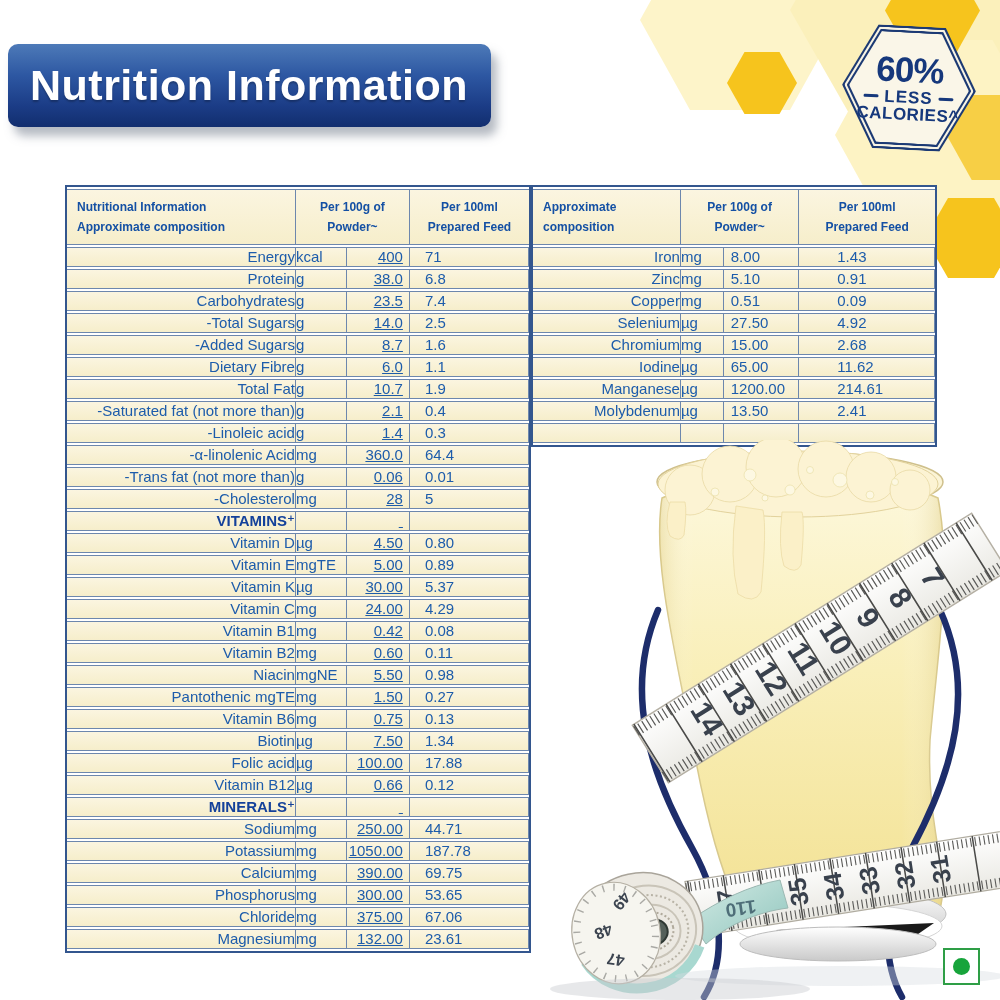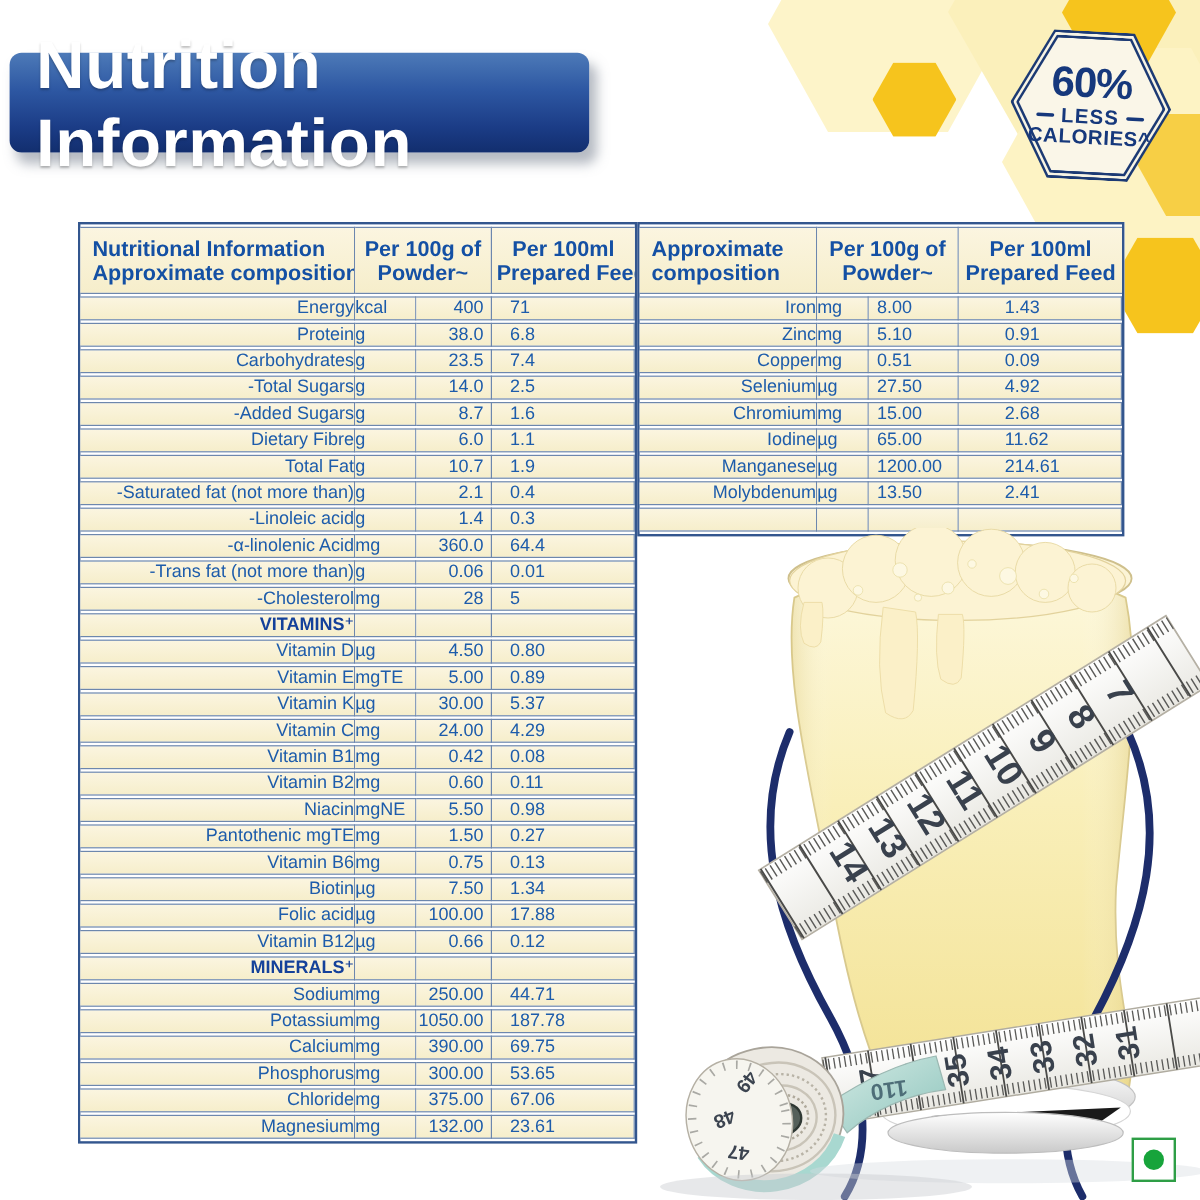--- a/index.html
+++ b/index.html
@@ -13,21 +13,21 @@
   .hexp{position:absolute;clip-path:polygon(50% 0,100% 25%,100% 75%,50% 100%,0 75%,0 25%);}
   .hex-outline-inner{position:absolute;left:4%;top:4%;width:92%;height:92%;
     clip-path:polygon(50% 0,100% 25%,100% 75%,50% 100%,0 75%,0 25%);background:#ffffff;}
   
   .banner{
     position:absolute;left:8px;top:44px;width:483px;height:83px;border-radius:10px;
     background:linear-gradient(180deg,#4d7ab8 0%,#2d57a2 38%,#1b3c86 75%,#122e6e 100%);
     box-shadow:6px 9px 10px rgba(110,120,135,.5);
     display:flex;align-items:center;
   }
-  .banner span{color:#ffffff;font-size:56px;font-weight:bold;padding-left:22px;letter-spacing:.5px;
+  .banner span{color:#ffffff;font-size:43px;font-weight:bold;padding-left:22px;letter-spacing:.5px;
     text-shadow:0 2px 2px rgba(0,0,0,.25);}
   
   .badge{position:absolute;left:842px;top:26px;width:134px;height:124px;transform:rotate(3deg);}
   .badge .layer{position:absolute;inset:0;clip-path:polygon(25% 0,75% 0,100% 50%,75% 100%,25% 100%,0 50%);}
   .badge .l1{background:#1c3a74;}
   .badge .l2{background:#f8f4e4;transform:scale(.965);}
   .badge .l3{background:#1c3a74;transform:scale(.93);}
   .badge .l4{background:#faf6e8;transform:scale(.895);}
   .badge .content{position:absolute;inset:0;display:flex;flex-direction:column;align-items:center;justify-content:center;color:#16387c;}
   .badge .pct{font-size:35px;font-weight:bold;line-height:34px;letter-spacing:-1px;}
@@ -37,28 +37,28 @@
   .badge .cal{font-size:17px;font-weight:bold;letter-spacing:.5px;line-height:18px;}
   
   .tables{position:absolute;left:65px;top:185px;display:flex;background:#ffffff;}
   table.tbl{border-collapse:separate;border-spacing:0 2px;border:2px solid #33568e;background:#ffffff;table-layout:fixed;}
   table.tbl th,table.tbl td{
     background:linear-gradient(180deg,#fbf5e0 0%,#f6eecb 100%);
     border-top:1px solid #6d87ad;border-bottom:1px solid #6d87ad;border-right:1px solid #6d87ad;
     color:#1d5cab;font-size:15px;overflow:hidden;white-space:nowrap;
   }
   table.tbl td{height:18px;line-height:18px;padding:0;}
-  table.tbl th{height:54px;padding:0 4px;font-size:18px;font-weight:bold;color:#1450a4;border-right:none;}
+  table.tbl th{height:54px;padding:0 4px;font-size:12px;font-weight:bold;color:#1450a4;border-right:none;}
   table.tbl th.divider{border-right:1px solid #6d87ad;}
   table.tbl th .h2l{line-height:20px;}
   td.c-name{padding-left:8px;text-align:right;}
   td.c-name.indent{padding-left:8px;}
   td.c-name.section{font-weight:bold;color:#14419a;}
   td.c-unit{padding-left:6px;}
-  .tbl-left td.c-g{text-align:right;padding-right:6px;}
+  .tbl-left td.c-g{text-align:right;padding-right:6px;text-decoration:underline;}
   .tbl-left td.c-ml{padding-left:15px;}
   .tbl-right td.c-g{padding-left:7px;}
   .tbl-right td.c-ml{padding-left:38px;}
   .tbl-left{width:466px;}  .tbl-right{width:406px;}
   
   .glass-wrap{position:absolute;left:540px;top:440px;width:460px;height:560px;}
   
   .vegmark{position:absolute;left:943px;top:948px;width:33px;height:33px;background:#ffffff;
     border:2.5px solid #2e9e46;display:flex;align-items:center;justify-content:center;}
   .vegmark .dot{width:17px;height:17px;border-radius:50%;background:#17a43b;}

